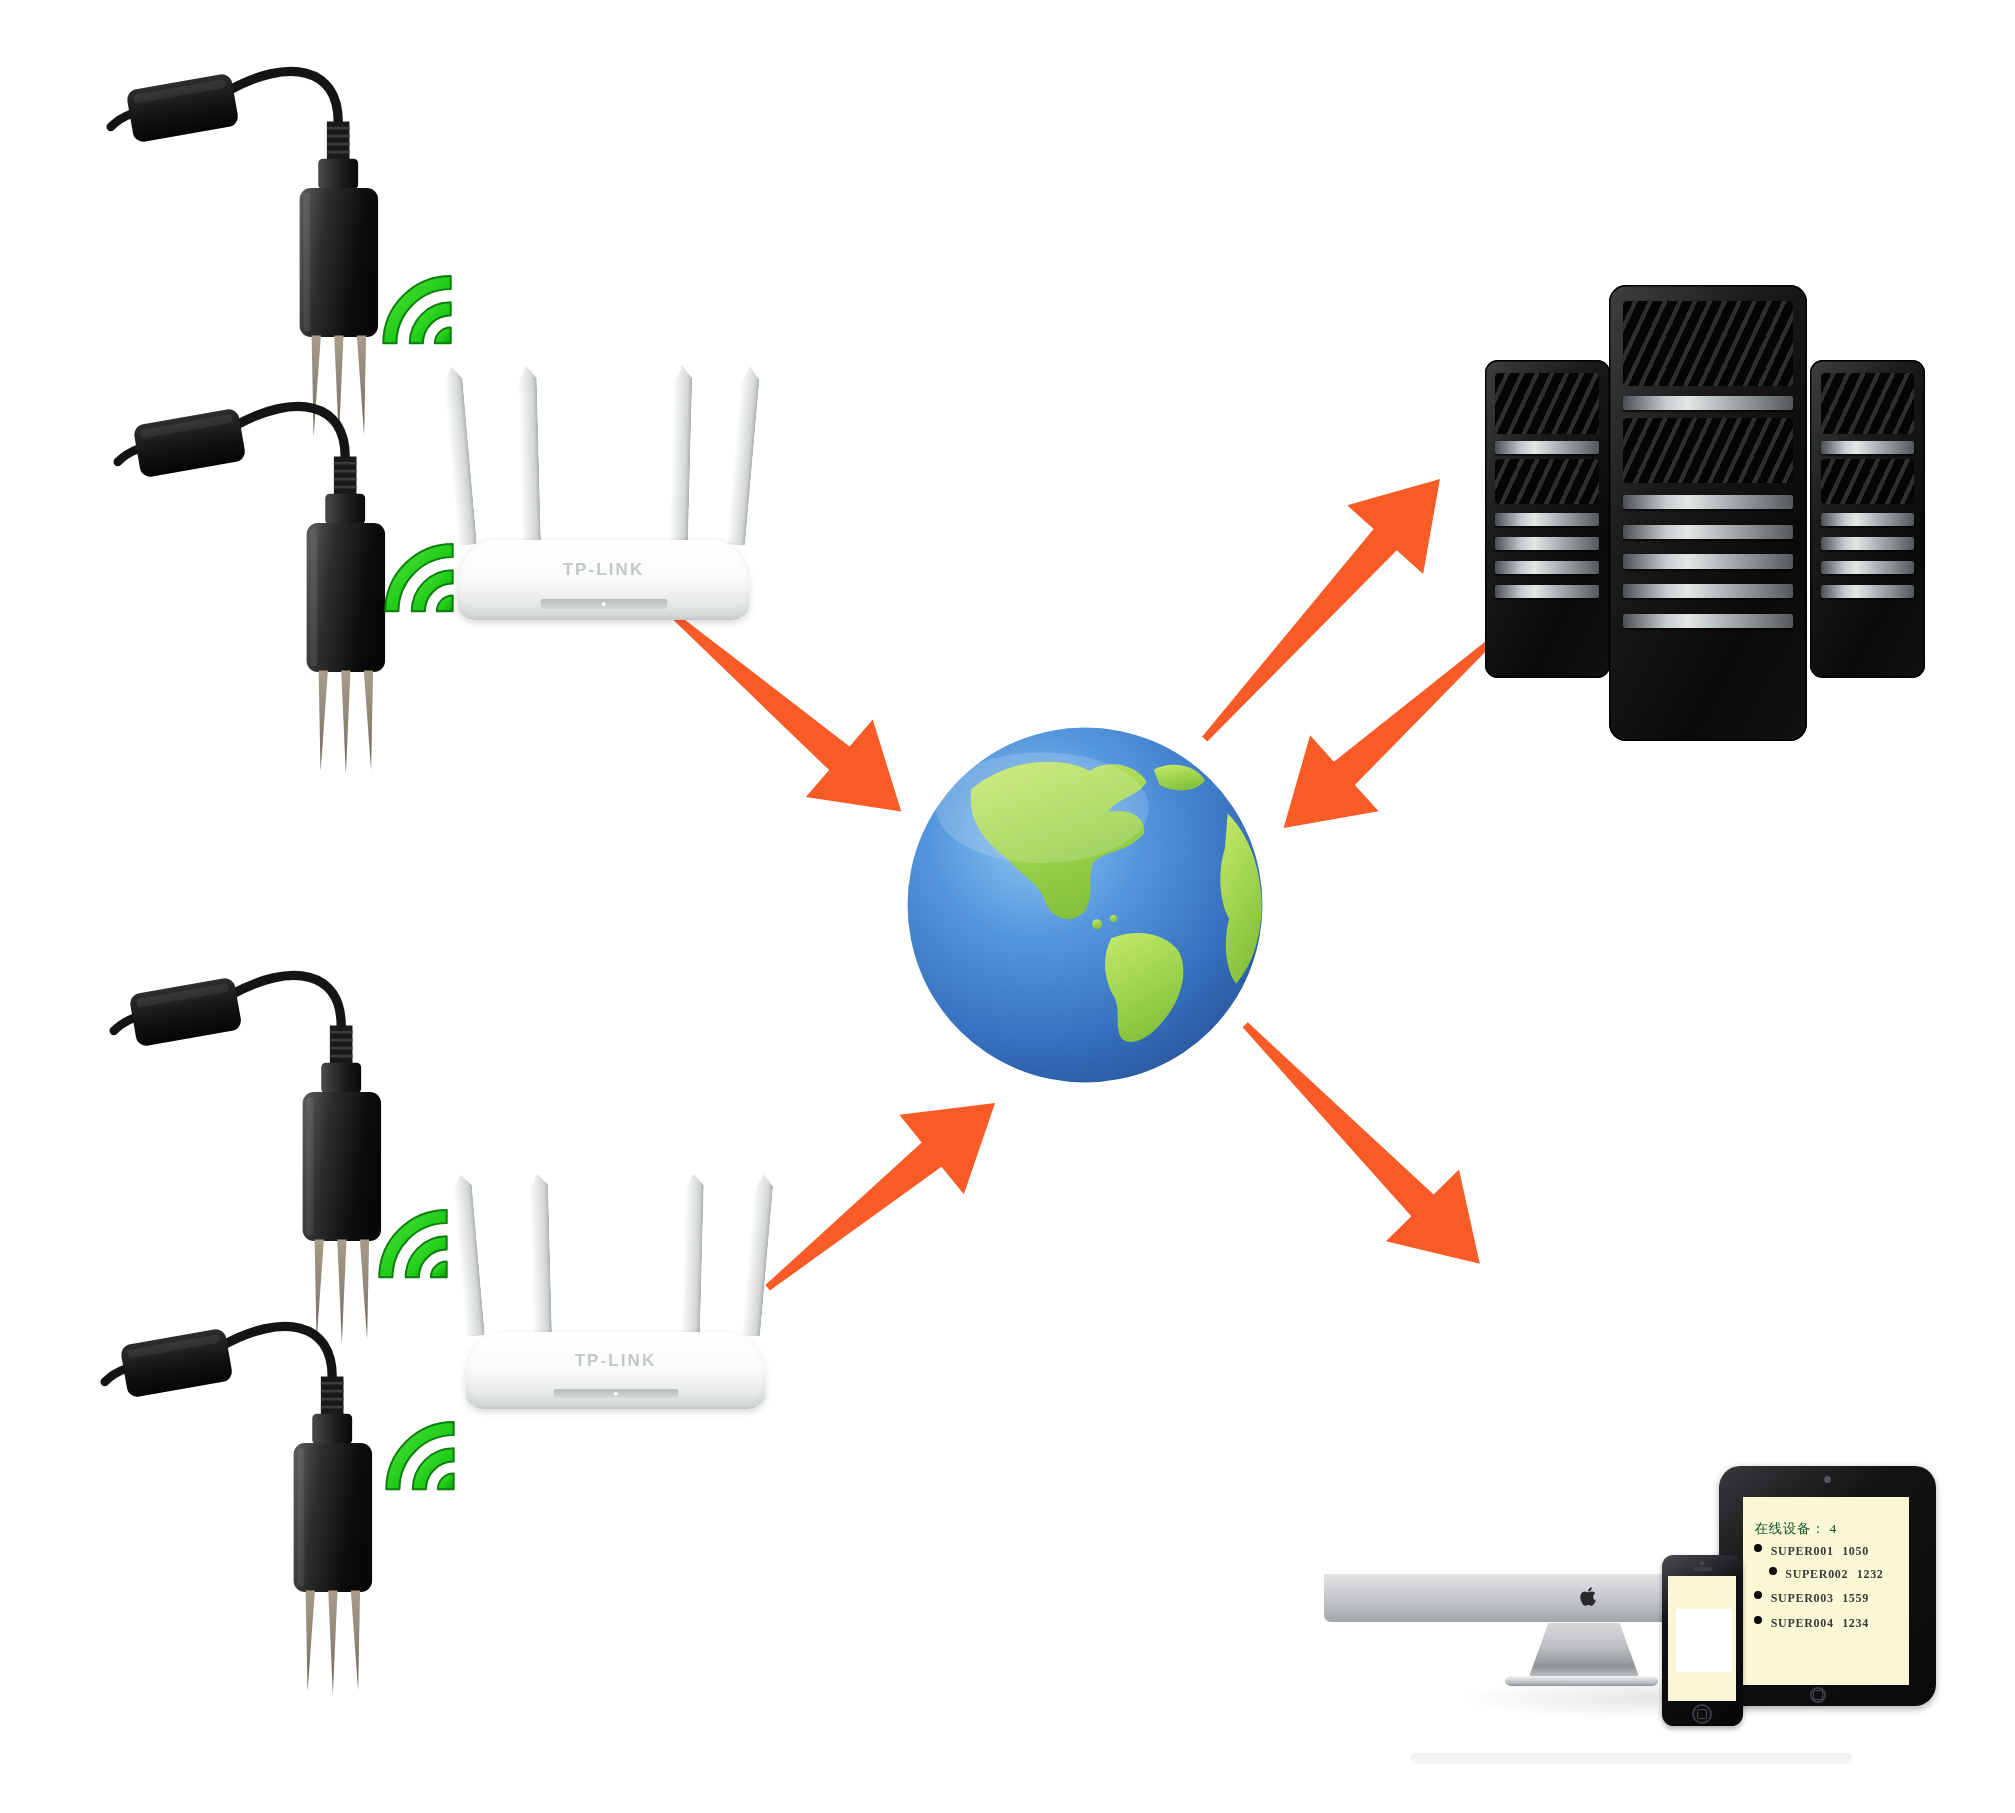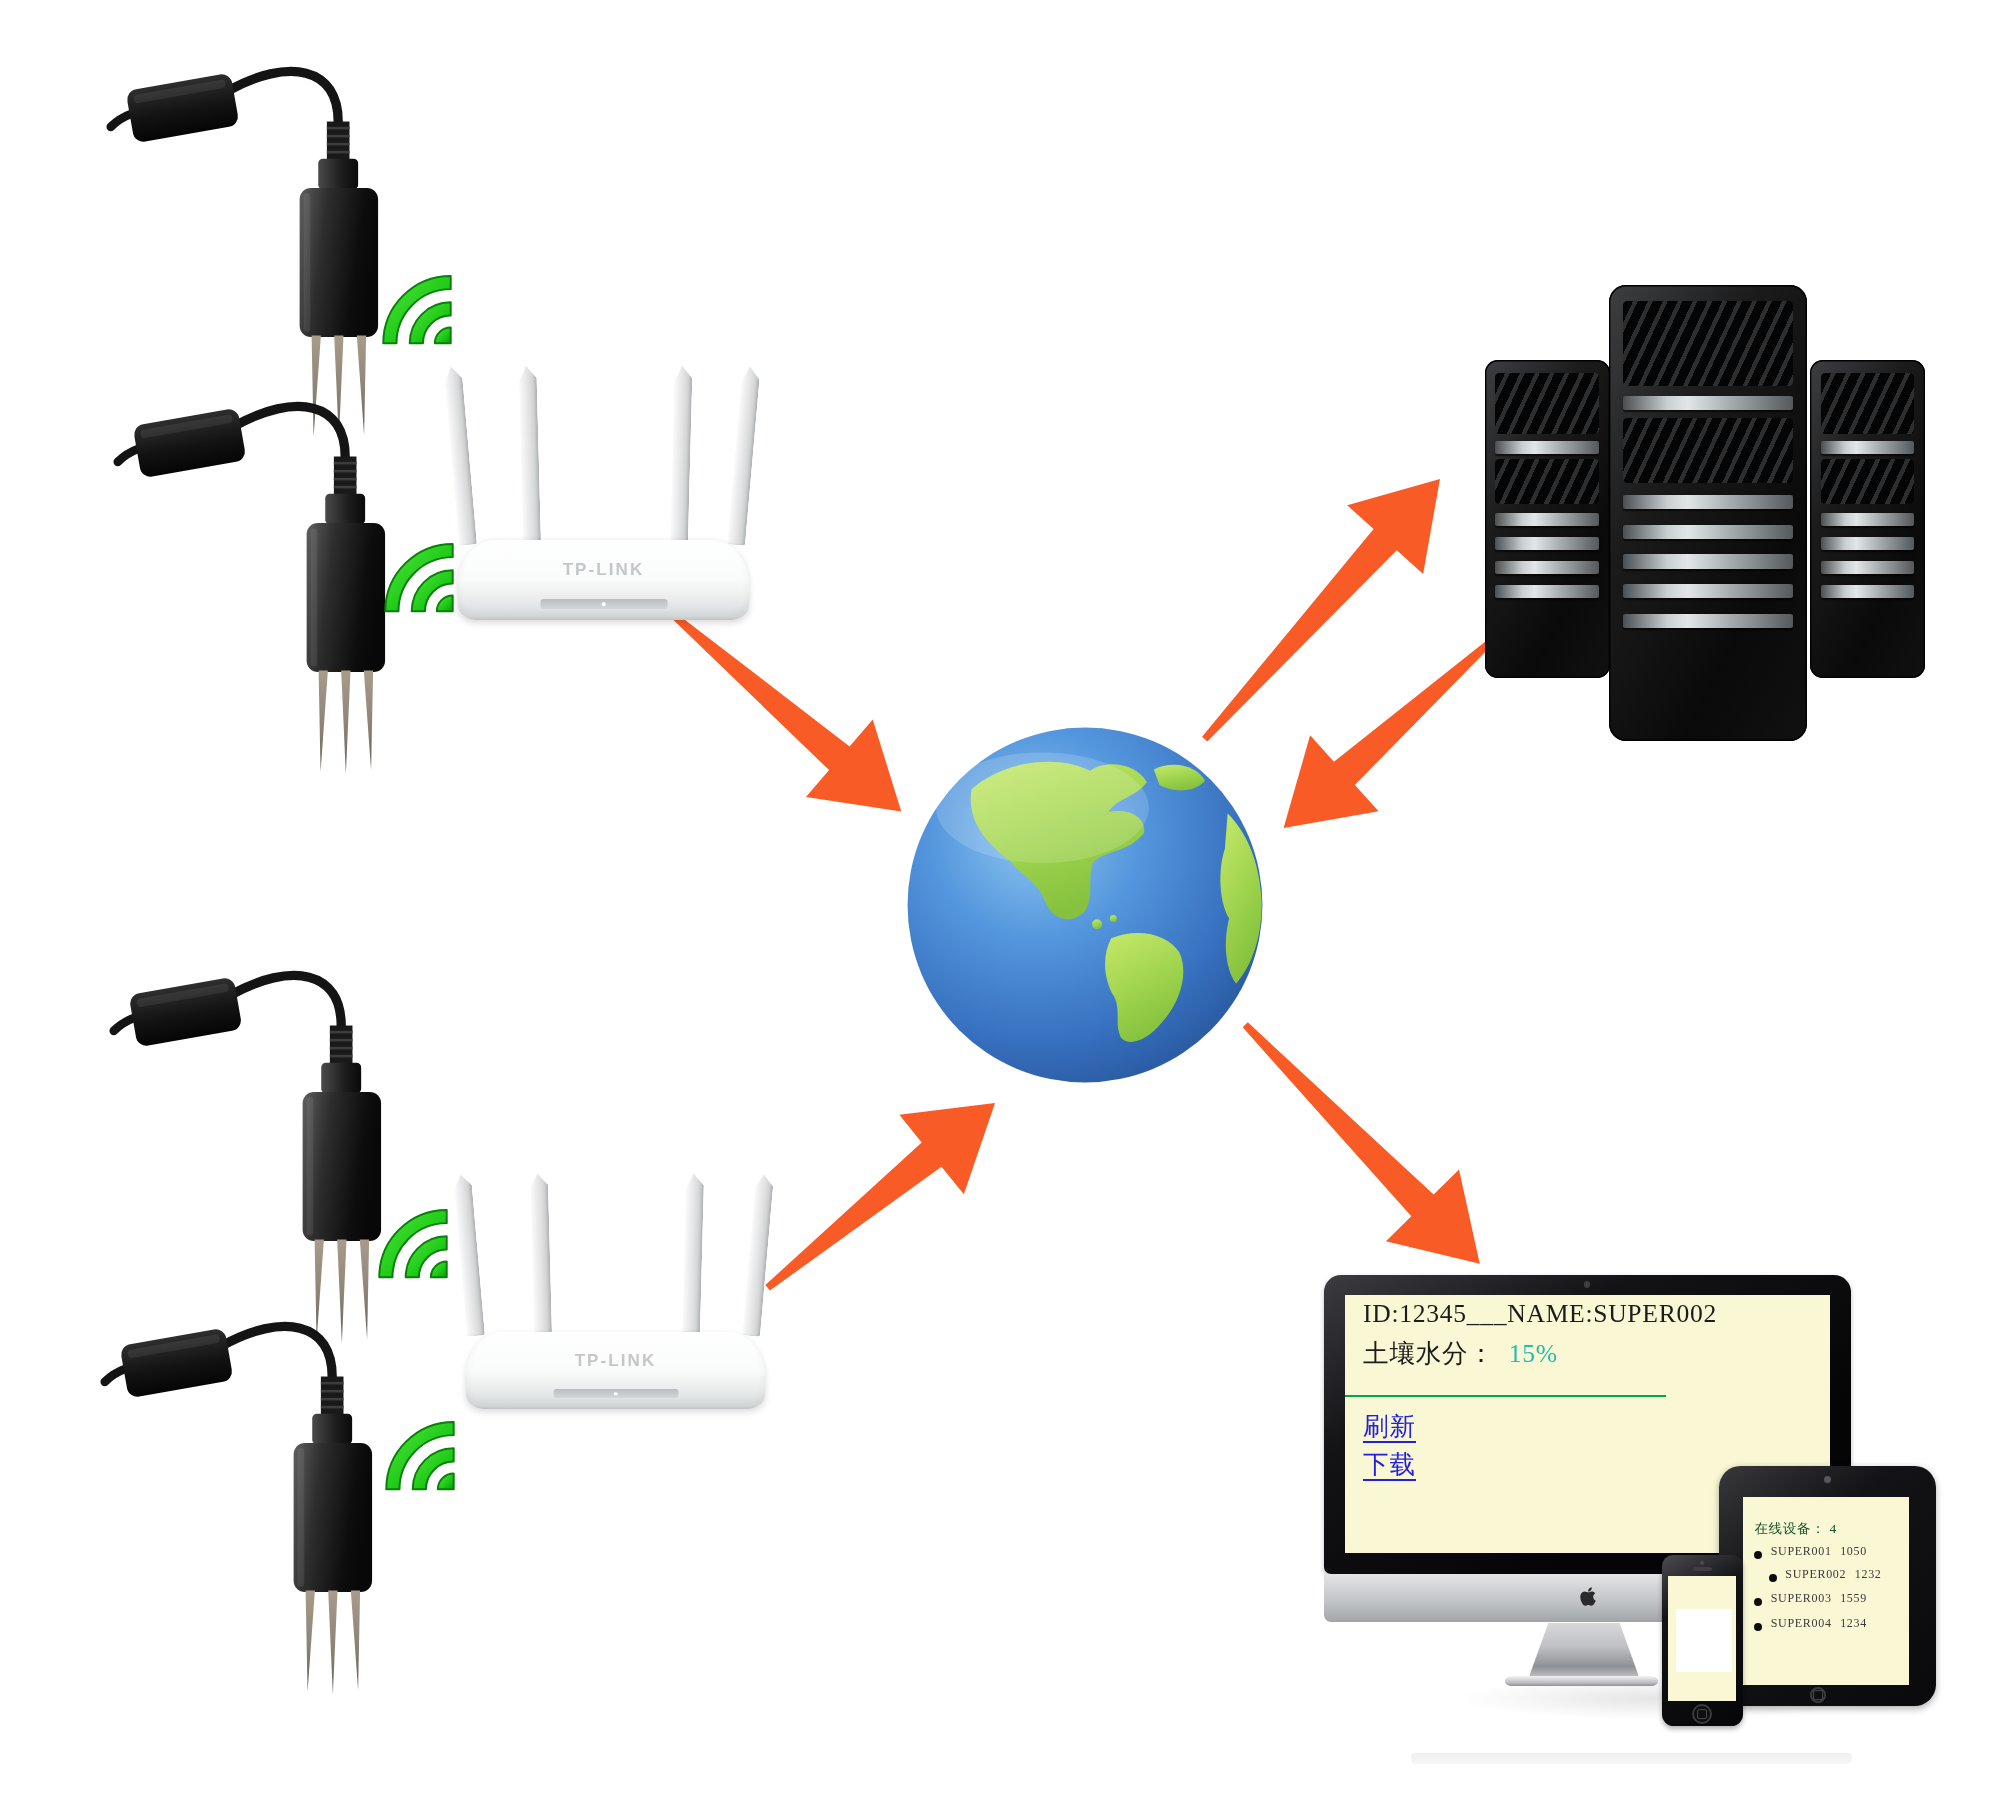--- a/index.html
+++ b/index.html
@@ -49,22 +49,22 @@
   .imac-neck{background:linear-gradient(180deg,#d7d8da 0%,#bfc1c4 40%,#8f9295 75%,#d0d2d4 100%);
     clip-path:polygon(17% 0,83% 0,100% 88%,100% 100%,0 100%,0 88%);}
   .imac-foot{background:linear-gradient(180deg,#f2f3f4,#b9bcbe 70%,#8e9194);border-radius:7.1px/4.3px;}
   .mon-text{position:absolute;color:#1c1c1c;font-size:25.6px;letter-spacing:0.7px;white-space:pre;}
   .mon-link{color:#2222dd;border-bottom:2.1px solid #2222dd;cursor:pointer;}
   .hr-green{position:absolute;height:2.1px;background:#00a651;}
 
   .tablet{background:linear-gradient(140deg,#38383c 0%,#131315 35%,#0a0a0c 100%);
     border-radius:21.3px;box-shadow:0 2.8px 7.1px rgba(0,0,0,.3);}
   .tab-text{position:absolute;color:#14532d;font-size:13.5px;letter-spacing:0.7px;white-space:pre;}
-  .tab-row{position:absolute;display:flex;align-items:flex-end;gap:8.5px;color:#3a3a3a;
-    font-size:12px;letter-spacing:0.7px;white-space:pre;}
+  .tab-row{position:absolute;display:flex;align-items:flex-start;gap:8.5px;color:#3a3a3a;
+    font-size:12px;letter-spacing:0.7px;white-space:pre;font-weight:bold;}
   .bullet{width:7.8px;height:7.8px;border-radius:50%;background:#0c0c0c;flex:none;}
 
   .phone{background:linear-gradient(150deg,#4b4b50 0%,#141417 30%,#060608 100%);
     border-radius:11.4px;box-shadow:0 2.8px 5.7px rgba(0,0,0,.3);}
   .home-btn{border-radius:50%;background:#0e0e10;border:2.1px solid #3a3a3f;box-sizing:border-box;}
   .home-btn::after{content:"";position:absolute;left:50%;top:50%;transform:translate(-50%,-50%);
     width:7.8px;height:7.8px;border:1.4px solid #4a4a50;border-radius:2.1px;}
 
   .floor-strip{background:linear-gradient(180deg,#ededee,#f6f6f7);border-radius:4.3px;opacity:.9;}
   .soft-shadow{background:radial-gradient(ellipse at center,rgba(0,0,0,.10),rgba(0,0,0,0) 70%);}
@@ -246,30 +246,20 @@
         <div class="tbar" style="height:14.2px;margin-top:15.6px"></div>
       </div>
     </div>
   </div>
 
   <div class="abs floor-strip" style="left:1411px;top:1753px;width:441px;height:11.4px"></div>
   <div class="abs soft-shadow" style="left:1457px;top:1677px;width:398px;height:43px"></div>
 
   <div class="abs imac-neck" style="left:1530px;top:1623px;width:108px;height:58px"></div>
   <div class="abs imac-foot" style="left:1505px;top:1676px;width:153px;height:10px"></div>
-  <div class="abs imac-frame" style="left:1324px;top:1275px;width:527px;height:299px">
-    <div class="abs cam-dot" style="left:260px;top:6.4px;width:6.4px;height:6.4px"></div>
-    <div class="abs screen" style="left:20.6px;top:20px;width:485px;height:258px">
-      <div class="mon-text" style="left:18.5px;top:4.3px">ID:12345___NAME:SUPER002</div>
-      <div class="mon-text" style="left:18.5px;top:41px"><span>土壤水分：</span>  <span style="color:#21bdb0">15%</span></div>
-      <div class="hr-green" style="left:0;top:100px;width:321px"></div>
-      <div class="mon-text" style="left:18.5px;top:114px"><span class="mon-link">刷新</span></div>
-      <div class="mon-text" style="left:18.5px;top:152px"><span class="mon-link">下载</span></div>
-    </div>
-  </div>
   <div class="abs imac-chin" style="left:1324px;top:1574px;width:527px;height:48px">
     <svg class="abs" style="left:254px;top:8.5px" width="20" height="23.5" viewBox="0 0 24 28">
         <use href="#apple-shape" fill="#2a2a2c"></use>
       </svg>
   </div>
 
   <div class="abs tablet" style="left:1719px;top:1466px;width:217px;height:240px">
     <div class="abs cam-dot" style="left:105px;top:10px;width:7.1px;height:7.1px;background:#55575c"></div>
     <div class="abs screen" style="left:24px;top:31px;width:166px;height:188px">
       <div class="tab-text" style="left:11.4px;top:23px">在线设备： 4</div>

